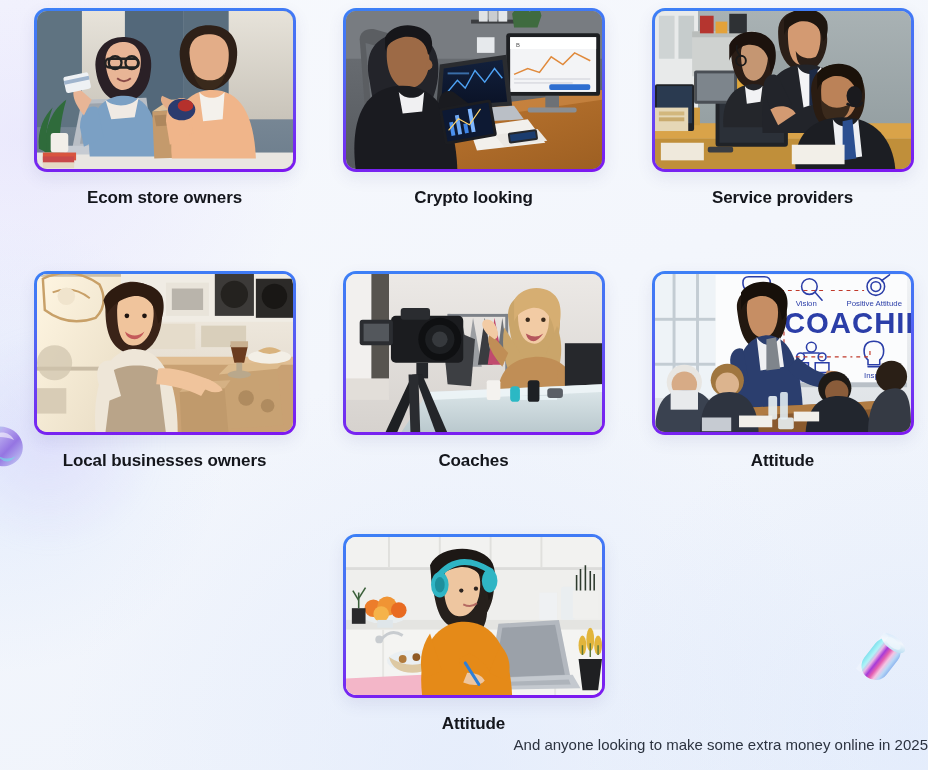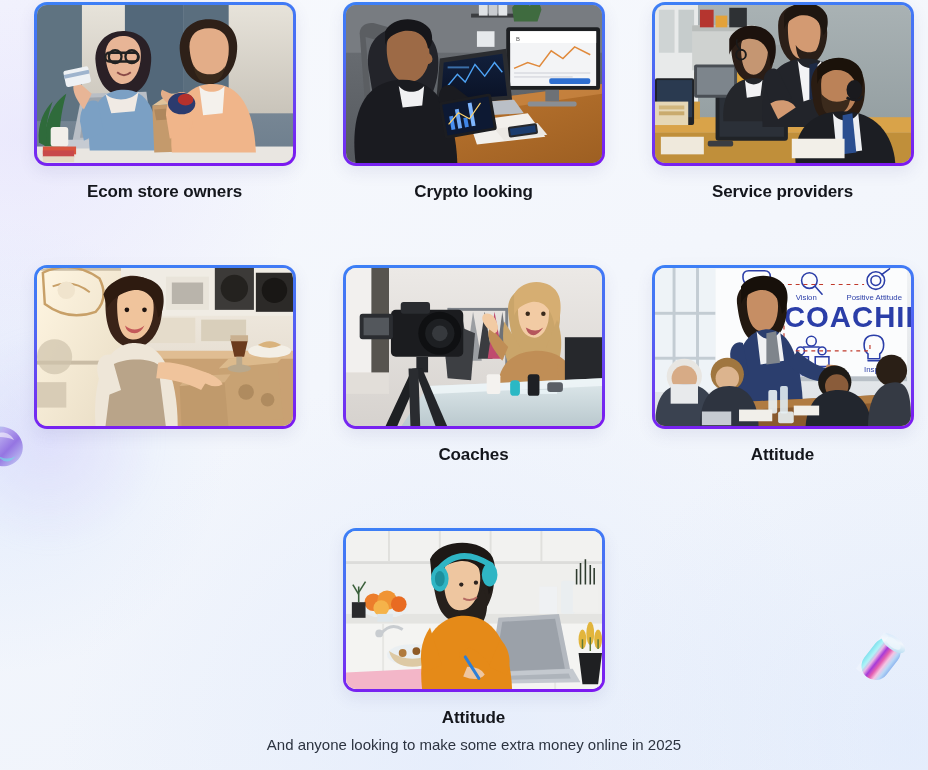--- a/index.html
+++ b/index.html
@@ -38,21 +38,21 @@
     background: radial-gradient(circle, rgba(205,190,250,0.30) 0%, rgba(205,190,250,0) 70%);
     filter: blur(8px);
     z-index: 0;
     pointer-events: none;
   }
 
   
   .grid-wrap {
     position: relative;
     z-index: 2;
-    padding: 2px 20px 0 20px;
+    padding: 8px 20px 0 20px;
     margin-left: 19px;
   }
   .row {
     display: flex;
     justify-content: center;
     gap: 47px;
   }
   .row.row-2 { margin-top: 63px; }
   .row.row-3 { margin-top: 62px; }
 
@@ -95,21 +95,21 @@
     letter-spacing: -0.1px;
     text-align: center;
     line-height: 1.2;
   }
 
   
   .footnote {
     position: absolute;
     left: 0; right: 0;
     top: 736px;
-    text-align: center;
+    text-align: right;
     font-size: 15px;
     color: #2c3340;
     z-index: 2;
     margin-left: 20px;
   }
 
   
   #deco-capsule {
     position: absolute;
     left: 851px; top: 628px;
@@ -456,20 +456,21 @@
                 <path d="M60 164 C56 112 72 80 98 78 C128 76 144 110 144 164 Z" fill="#eee6d8"></path>
                 <path d="M78 100 C86 94 114 92 124 100 L132 164 L70 164 Z" fill="#b9a489"></path>
                 <path d="M124 98 C142 96 162 104 178 110 L168 126 C152 118 132 114 122 114 Z" fill="#f0c49c"></path>
                 <path d="M172 108 q14 4 18 12 q-10 6 -22 -4 Z" fill="#f0c49c"></path>
                 <path d="M64 116 C58 100 64 88 76 90 L86 126 L66 134 Z" fill="#eee6d8"></path>
               </g>
             </svg>
           </div>
         </div>
       </div>
+      <div class="card-label">Local businesses owners</div>
     </div>
 
     <div class="card">
       <div class="frame">
         <div class="frame-inner">
           <div class="photo">
             <svg viewBox="0 0 262 164" preserveAspectRatio="xMidYMid slice">
               <defs>
                 <linearGradient id="bl-wall" x1="0" y1="0" x2="0" y2="1">
                   <stop offset="0" stop-color="#ece9e6"></stop>

